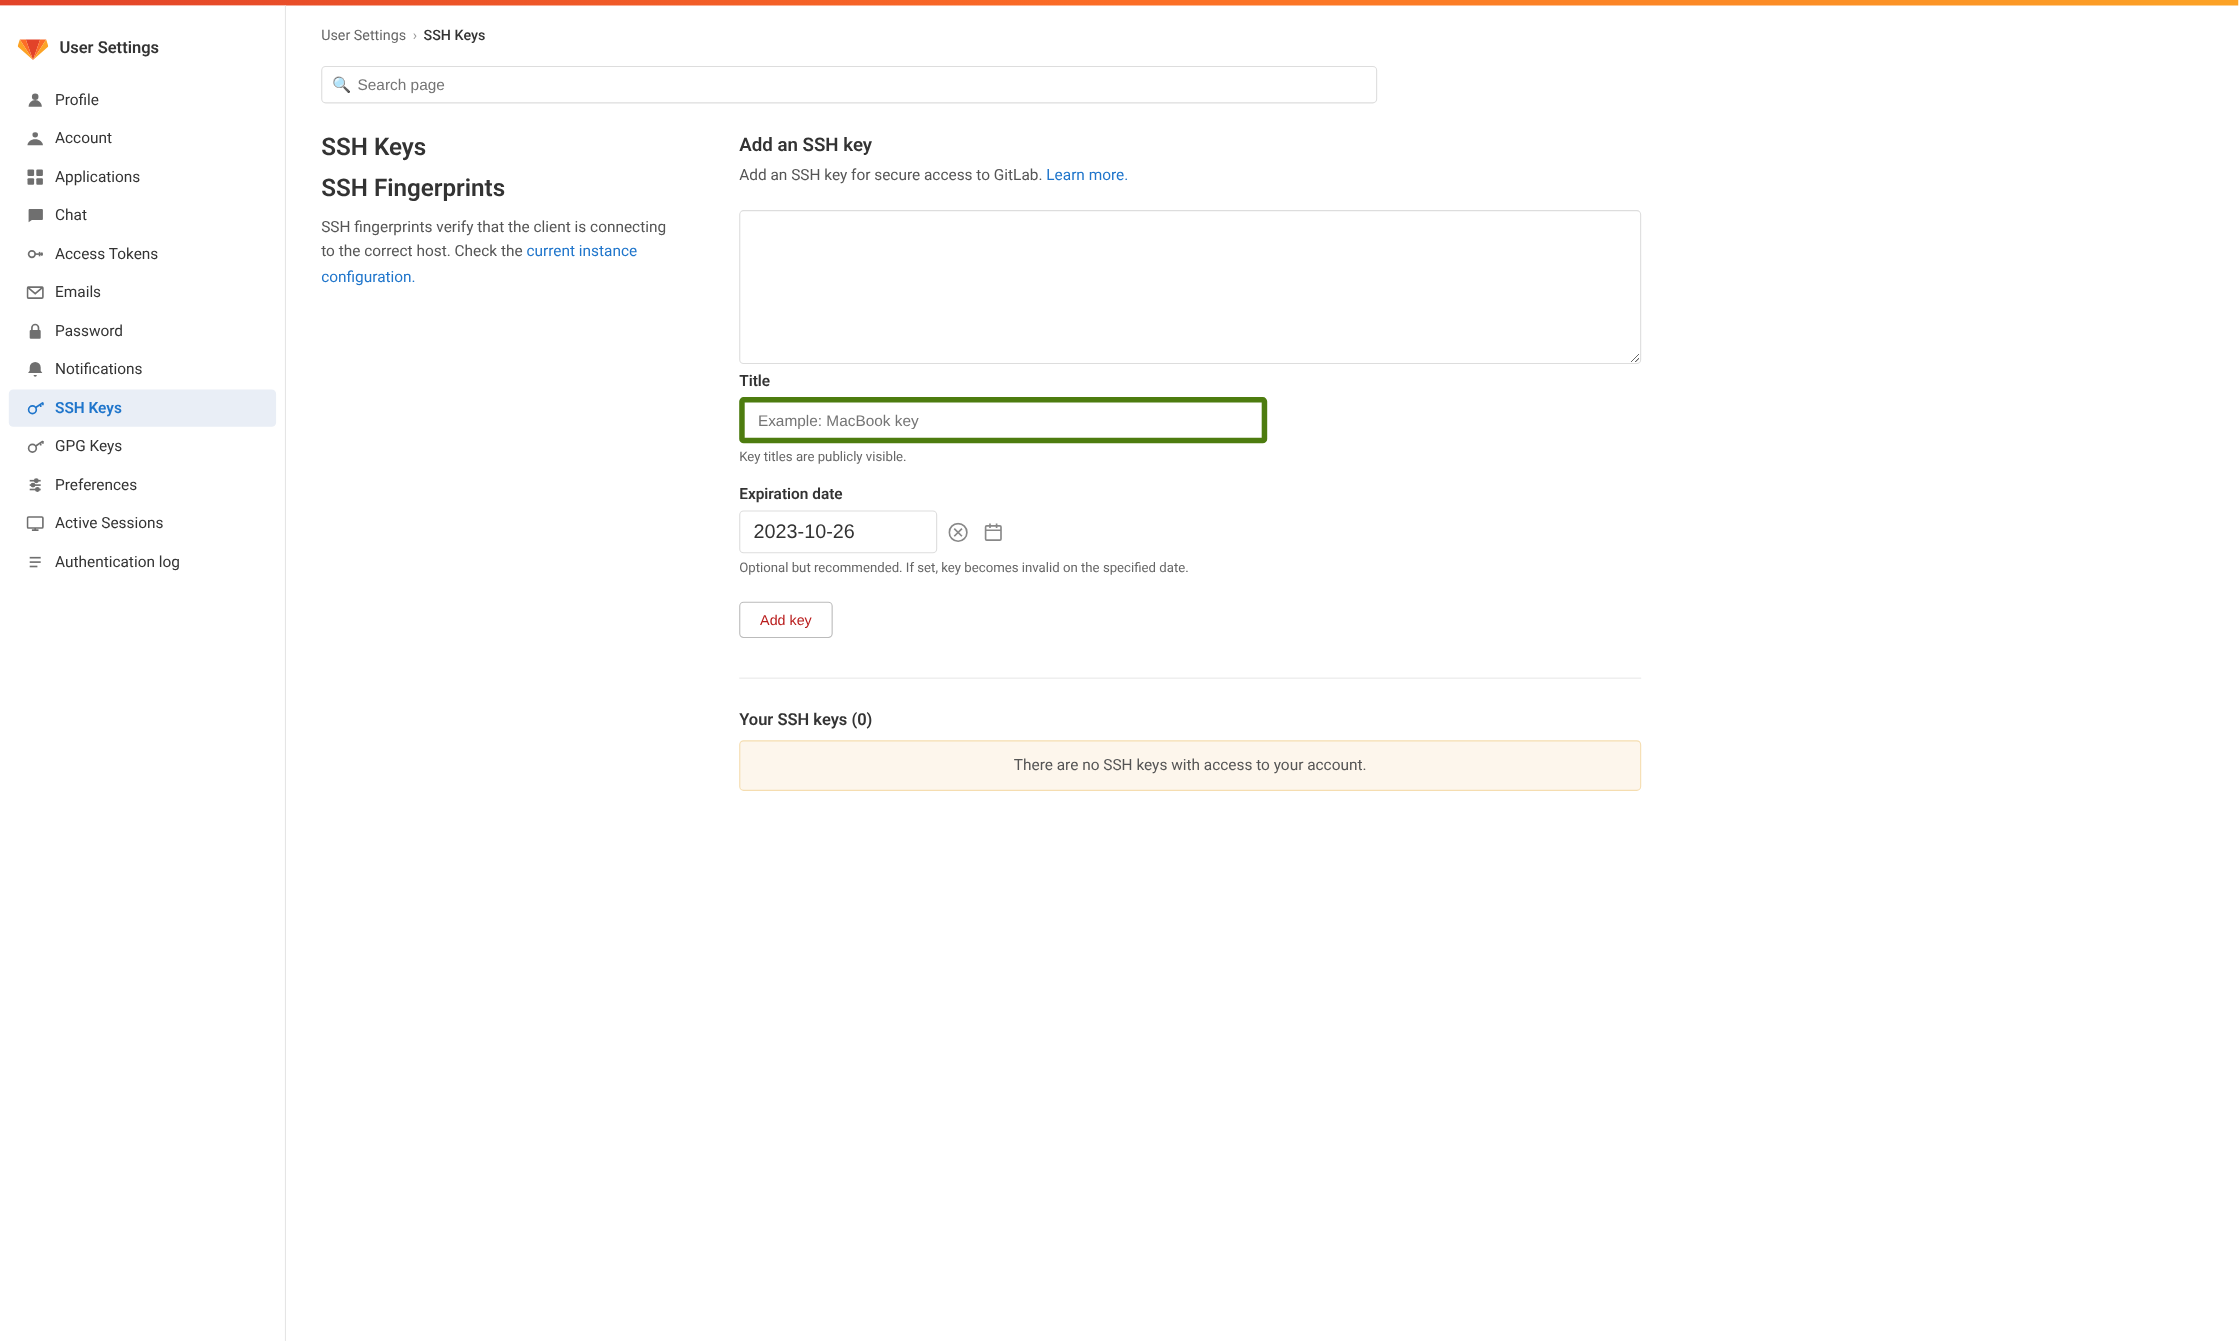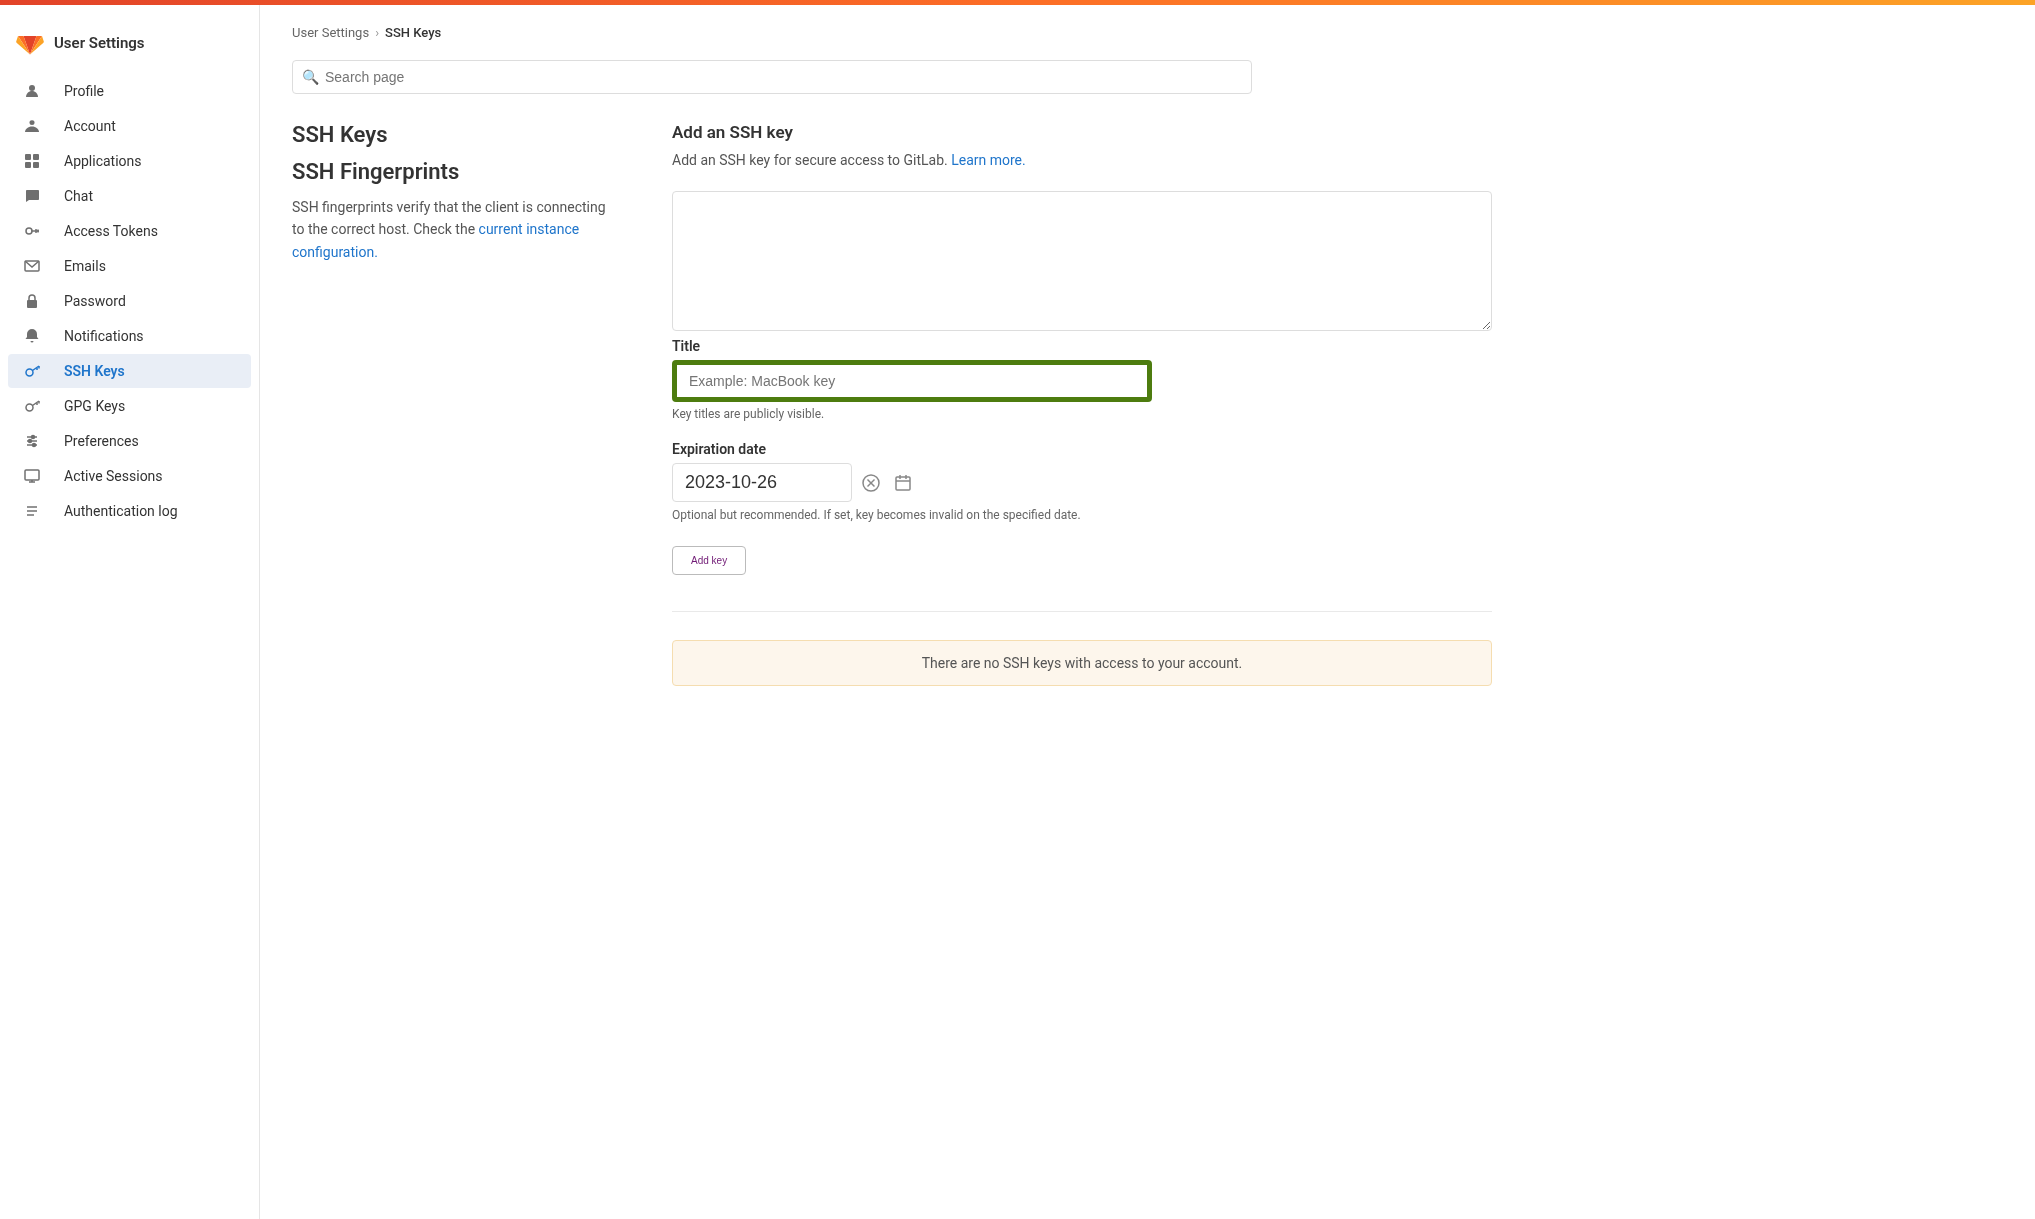--- a/index.html
+++ b/index.html
@@ -44,21 +44,21 @@
       width: 28px;
       height: 28px;
       flex-shrink: 0;
     }
     .sidebar-nav {
       list-style: none;
     }
     .sidebar-nav li a {
       display: flex;
       align-items: center;
-      gap: 24px;
+      gap: 10px;
       padding: 9px 16px;
       color: #333;
       text-decoration: none;
       font-size: 14px;
       border-radius: 4px;
       margin: 1px 8px;
     }
     .sidebar-nav li.active a {
       background: #e9eef6;
       font-weight: 600;
@@ -252,22 +252,22 @@
     .expiry-hint {
       font-size: 12px;
       color: #666;
       margin-bottom: 24px;
     }
     .add-key-btn {
       background: #fff;
       border: 1px solid #bbb;
       border-radius: 4px;
       padding: 8px 18px;
-      font-size: 10px;
-      color: #701a75;
+      font-size: 13px;
+      color: #b91c1c;
       cursor: pointer;
       margin-bottom: 36px;
     }
     .your-keys-title {
       font-size: 15px;
       font-weight: 600;
       color: #333;
       margin-bottom: 10px;
     }
     .no-keys-box {
@@ -518,19 +518,20 @@
             </button>
           </div>
           <p class="expiry-hint">Optional but recommended. If set, key becomes invalid on the specified date.</p>
         </div>
 
         
         <button class="add-key-btn">Add key</button>
 
         
         <hr class="left-divider">
+        <h3 class="your-keys-title">Your SSH keys (0)</h3>
         <div class="no-keys-box">
           <span>There are no SSH keys with access to your account.</span>
         </div>
       </div>
     </div>
   </main>
 </div>
 
 </body></html>

